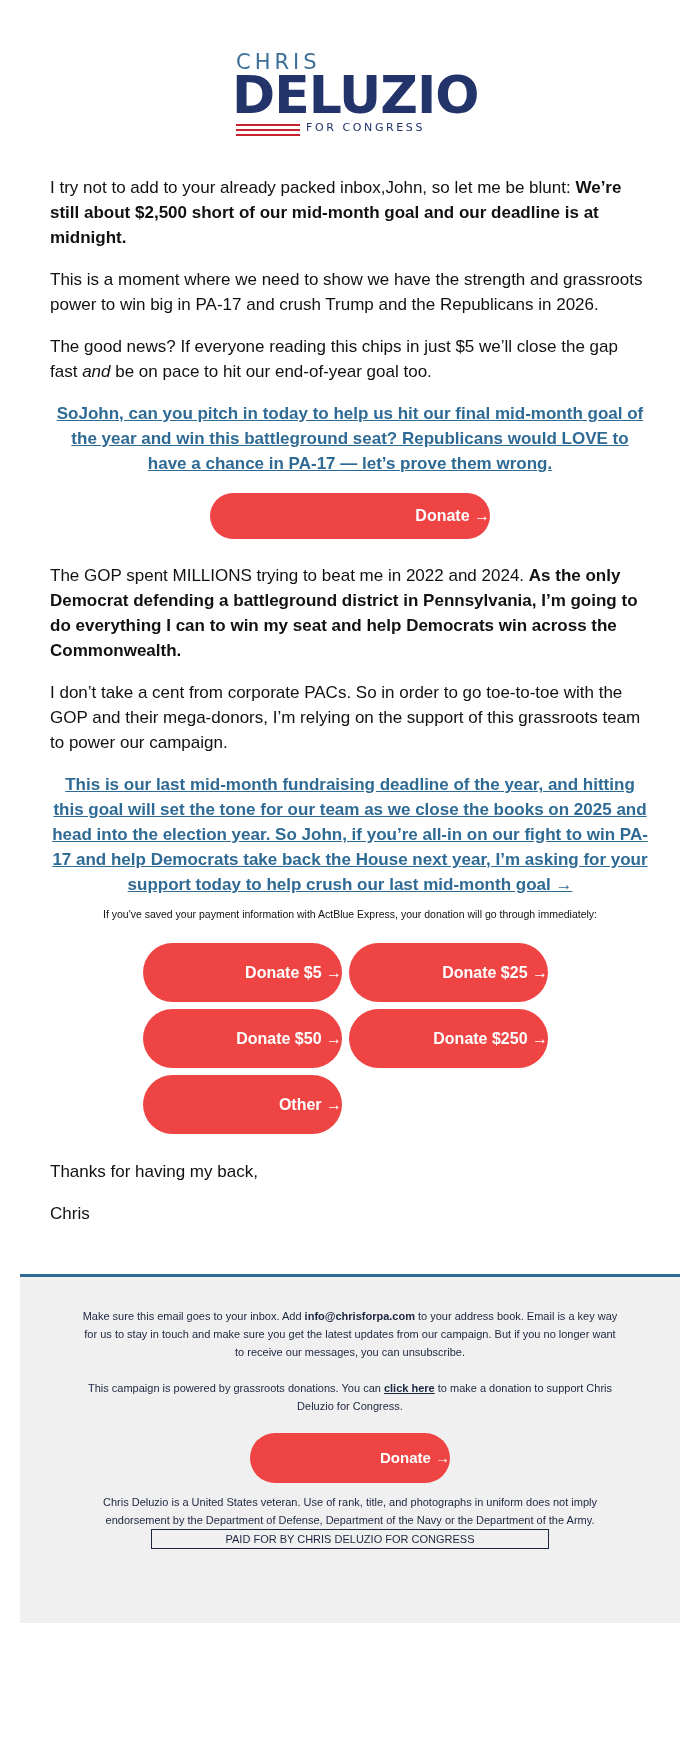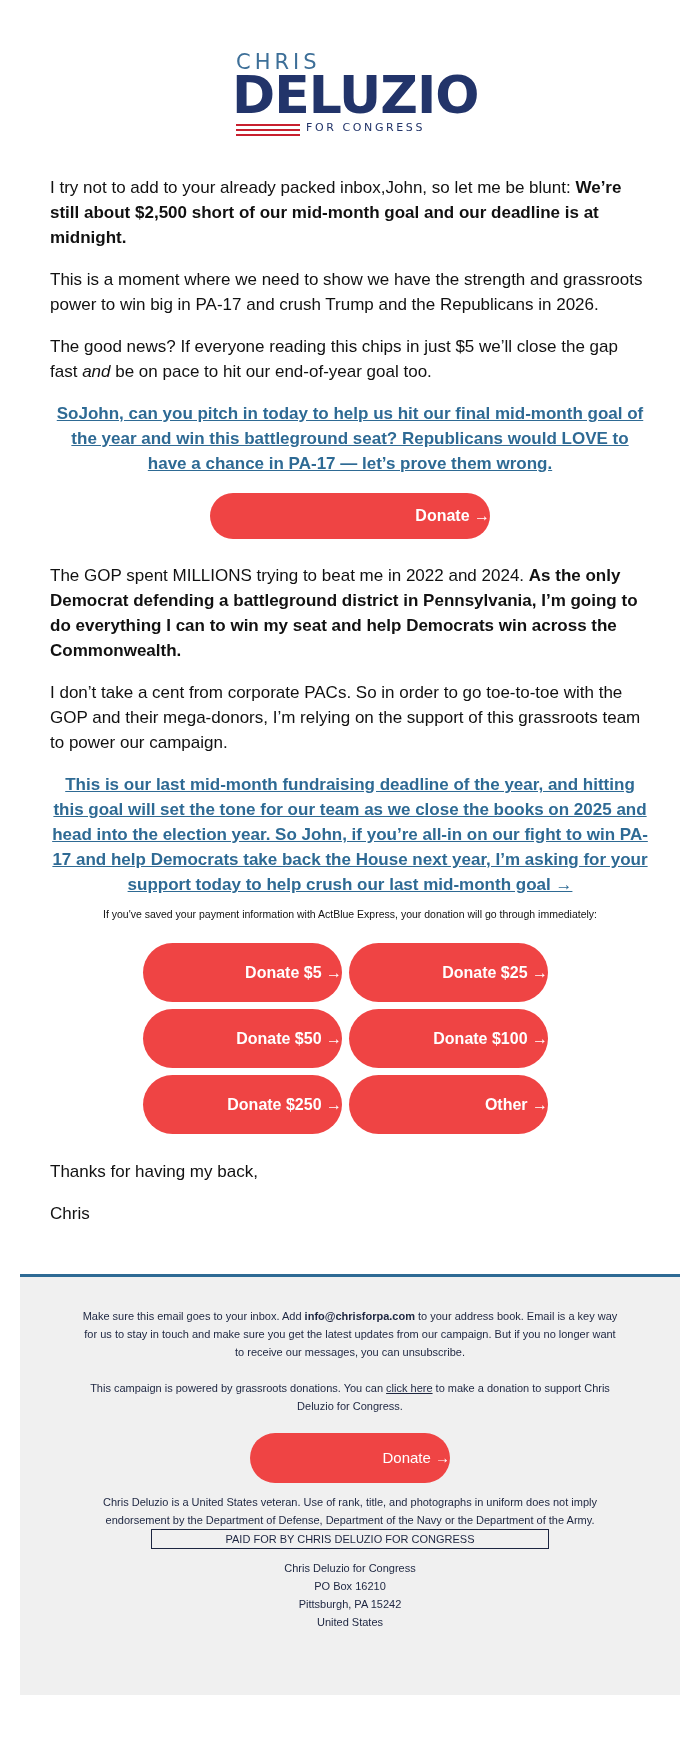--- a/index.html
+++ b/index.html
@@ -27,21 +27,21 @@
   .note { text-align: center; font-size: 10.5px; color: #111; margin: 10px 0 22px 0; line-height: 14px; }
 
   .grid { width: 414px; margin: 0 auto; display: grid; grid-template-columns: 199px 199px; column-gap: 11px; row-gap: 11px; gap: 7px; }
   .grid .btn { height: 59px; line-height: 59px; border-radius: 30px; font-size: 16px; }
 
   .signoff { margin-top: 25px; }
 
   .footer { margin: 48px 20px 0 20px; background: #f0f0f0; border-top: 3px solid #2e6a94; padding: 30px 60px 64px 60px; text-align: center; color: #1c2540; font-size: 11px; line-height: 18px; }
   .footer p { margin-bottom: 18px; }
   .footer .bold { font-weight: bold; }
-  .footer a { color: #1c2540; font-weight: normal; text-decoration: underline; }
+  .footer a { color: #1c2540; font-weight: bold; text-decoration: underline; }
   .footer .btn-footer { width: 200px; height: 50px; line-height: 50px; margin: 0 auto 10px auto; font-size: 15px; color: #fff; text-decoration: none; }
   .footer .disclaimer { margin-bottom: 0; }
   .paidfor { width: 398px; margin: 0 auto 10px auto; border: 1px solid #1c2540; font-size: 11px; line-height: 18px; }
   .address div { line-height: 18px; }
 </style>
 </head>
 <body>
 
 <div class="page">
 
@@ -69,36 +69,29 @@
     <p>I don’t take a cent from corporate PACs. So in order to go toe-to-toe with the GOP and their mega-donors, I’m relying on the support of this grassroots team to power our campaign.</p>
 
     <div class="link-para"><a>This is our last mid-month fundraising deadline of the year, and hitting this goal will set the tone for our team as we close the books on 2025 and head into the election year. So John, if you’re all-in on our fight to win PA-17 and help Democrats take back the House next year, I’m asking for your support today to help crush our last mid-month goal →</a></div>
 
     <div class="note">If you've saved your payment information with ActBlue Express, your donation will go through immediately:</div>
 
     <div class="grid">
       <a class="btn">Donate $5 →</a>
       <a class="btn">Donate $25 →</a>
       <a class="btn">Donate $50 →</a>
-      <a class="btn">Donate $100 →</a>
       <a class="btn">Donate $250 →</a>
       <a class="btn">Other →</a>
     </div>
 
     <p class="signoff">Thanks for having my back,</p>
     <p>Chris</p>
   </div>
 
   <div class="footer">
     <p><span>Make sure this email goes to your inbox. Add </span><span class="bold">info@chrisforpa.com</span><span> to your address book. Email is a key way for us to stay in touch and make sure you get the latest updates from our campaign. But if you no longer want to receive our messages, you can unsubscribe.</span></p>
     <p><span>This campaign is powered by grassroots donations. You can </span><a>click here</a><span> to make a donation to support Chris Deluzio for Congress.</span></p>
     <a class="btn btn-footer">Donate →</a>
     <p class="disclaimer">Chris Deluzio is a United States veteran. Use of rank, title, and photographs in uniform does not imply endorsement by the Department of Defense, Department of the Navy or the Department of the Army.</p>
     <div class="paidfor">PAID FOR BY CHRIS DELUZIO FOR CONGRESS</div>
-    <div class="address">
-      <div>Chris Deluzio for Congress</div>
-      <div>PO Box 16210</div>
-      <div>Pittsburgh, PA 15242</div>
-      <div>United States</div>
-    </div>
   </div>
 
 </div>
 
 </body></html>

